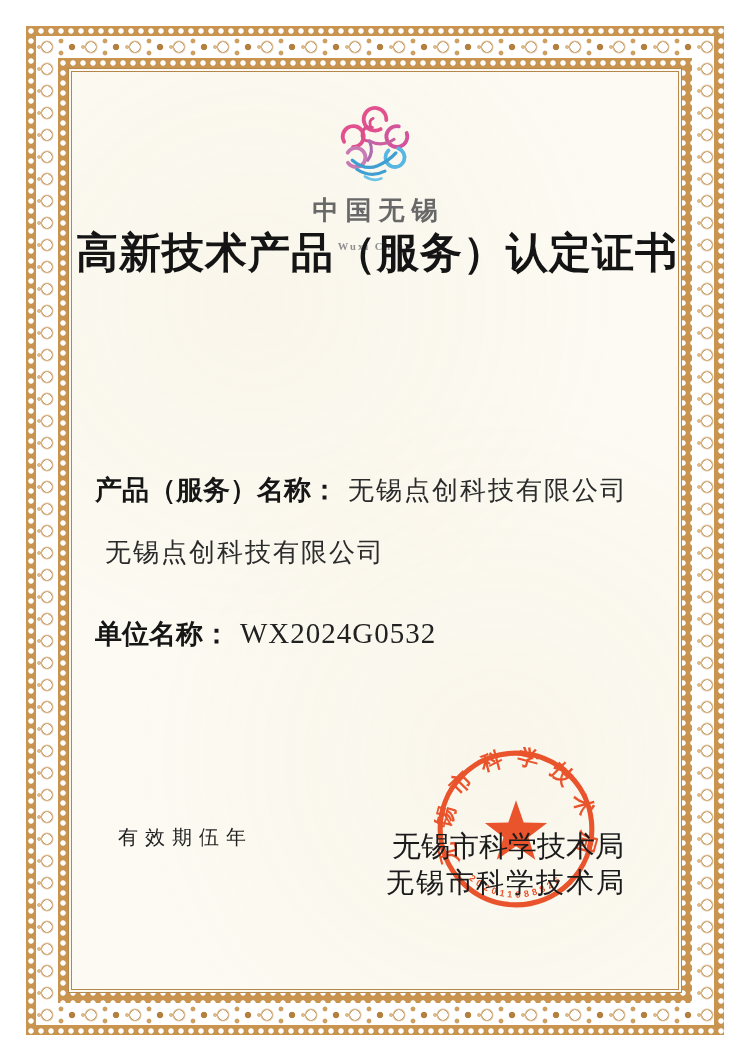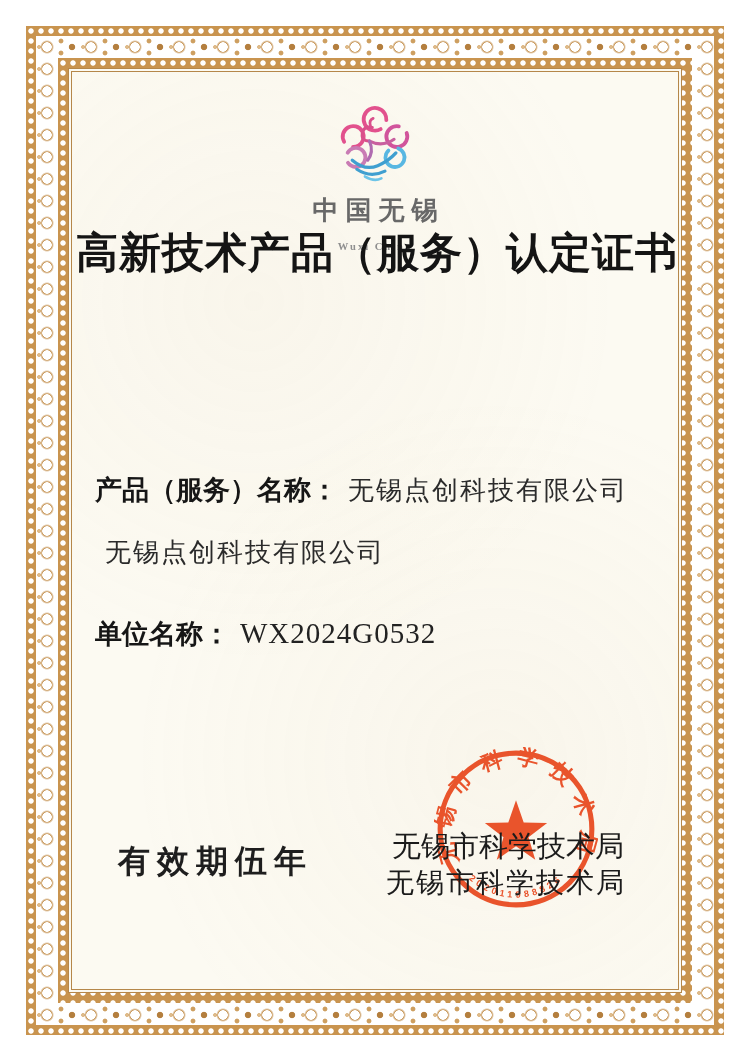--- a/index.html
+++ b/index.html
@@ -76,24 +76,23 @@
     white-space:nowrap;
   }
   .field-value{
     margin-left:10px;
     font-size:26px;color:#2b2b2b;letter-spacing:2px;
     white-space:nowrap;
   }
   .field-value.code{font-size:29px;letter-spacing:1px;color:#222;margin-top:20px;}
   
   .validity{
-    position:absolute;left:46px;top:768px;
-    font-size:32px;color:#1e1e1e;letter-spacing:7px;white-space:nowrap;
+    position:absolute;left:46px;top:752px;
+    font-size:20px;color:#1e1e1e;letter-spacing:7px;white-space:nowrap;
     z-index:3;
-    font-weight:bold;
   }
   .issuer-line{
     position:absolute;left:436px;top:755px;transform:translateX(-50%);
     font-size:29px;color:#1b1b1b;letter-spacing:0px;white-space:nowrap;
     z-index:3;
   }
   .date-line{
     position:absolute;left:434px;top:792px;transform:translateX(-50%);
     font-size:28px;color:#1b1b1b;letter-spacing:2px;white-space:nowrap;
     z-index:3;

